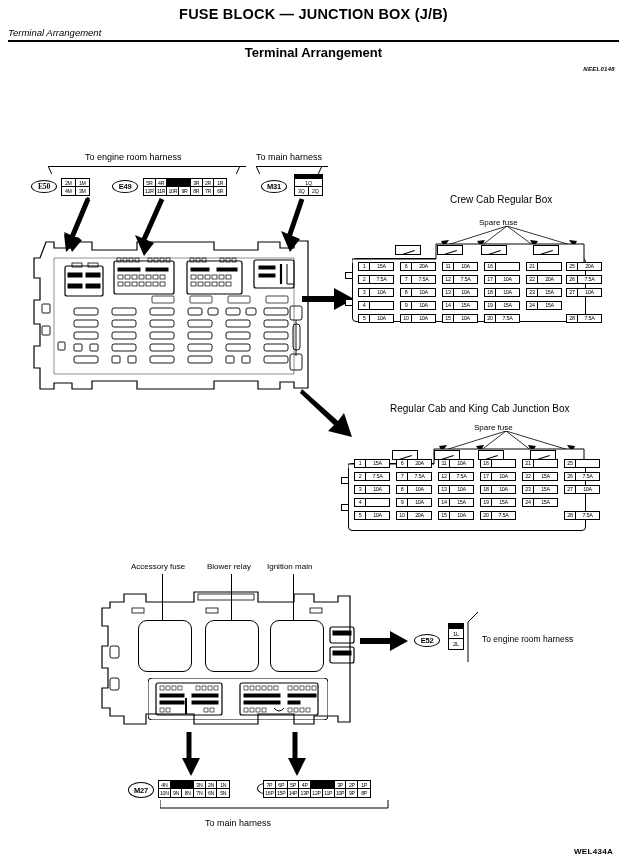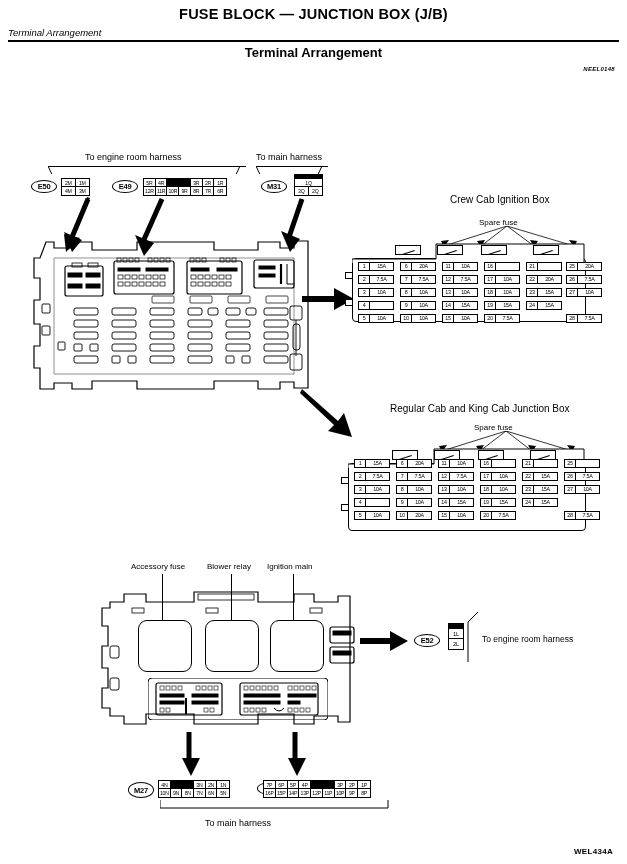--- a/index.html
+++ b/index.html
@@ -169,21 +169,21 @@
 <div class="section-title">Terminal Arrangement</div>
 <div class="doc-code">NEEL0148</div>
 <div class="sheet-code">WEL434A</div>
 
 <div class="lbl9" style="top:152px; left:85px;">To engine room harness</div>
 <div class="bracket" style="top:166px; left:48px; width:198px;"></div>
 
 <div class="lbl9" style="top:152px; left:256px;">To main harness</div>
 <div class="bracket" style="top:166px; left:256px; width:72px;"></div>
 
-<div class="conn-code" style="top:180px; left:31px; width:26px; height:13px;">E50</div>
+<div class="conn-code" style="top:180px; left:31px; width:26px; height:13px;font-family:Liberation Serif, serif;">E50</div>
 <div class="pingrid" style="top:178px; left:61px; width:29px;">
   <div class="pinrow">
     <div class="pin" style="width:14px;">2M</div>
     <div class="pin" style="width:14px;">1M</div>
   </div>
   <div class="pinrow">
     <div class="pin" style="width:14px;">4M</div>
     <div class="pin" style="width:14px;">3M</div>
   </div>
 </div>
@@ -383,21 +383,21 @@
 </svg>
 
 <svg class="arrow" style="top:284px; left:300px;" width="56" height="30" viewBox="0 0 56 30">
   <path d="M2,12 L34,12 L34,4 L54,15 L34,26 L34,18 L2,18 Z" fill="#000"></path>
 </svg>
 
 <svg class="arrow" style="top:385px; left:300px;" width="60" height="55" viewBox="0 0 60 55">
   <path d="M2,4 L38,36 L44,28 L52,52 L28,46 L34,40 L0,8 Z" fill="#000"></path>
 </svg>
 
-<div class="fuse-title" style="top:194px; left:450px;">Crew Cab Ignition Box</div>
+<div class="fuse-title" style="top:194px; left:450px;">Crew Cab Regular Box</div>
 <div class="spare-title" style="top:218px; left:479px;">Spare fuse</div>
 
 <svg class="art" style="top:226px; left:424px;" width="165" height="24" viewBox="0 0 165 24">
   <g stroke="#000" stroke-width="0.8" fill="none">
     <path d="M83,0 L20,20"></path>
       <path d="M83,0 L57,20"></path>
     <path d="M83,0 L110,20"></path>
       <path d="M83,0 L150,20"></path>
   </g>
   <g fill="#000">

